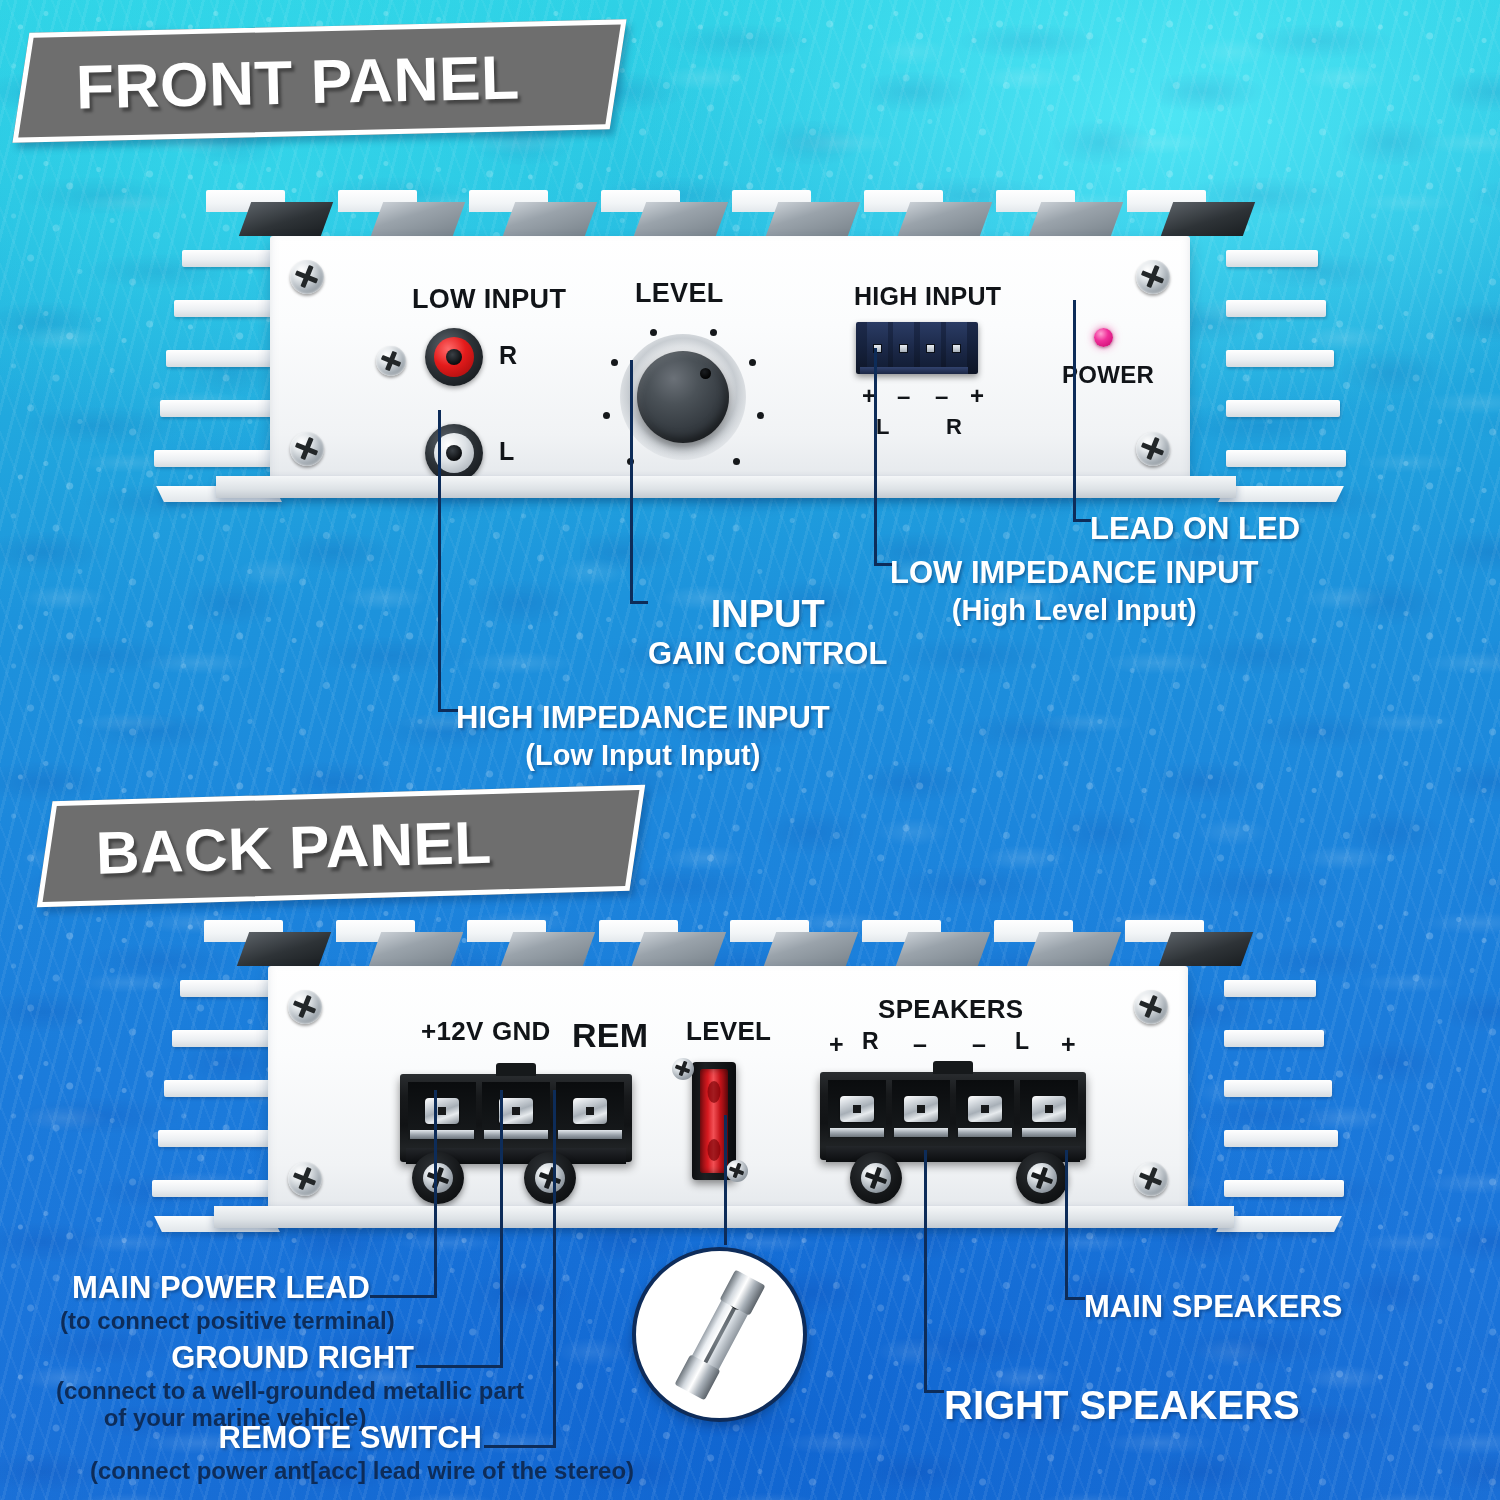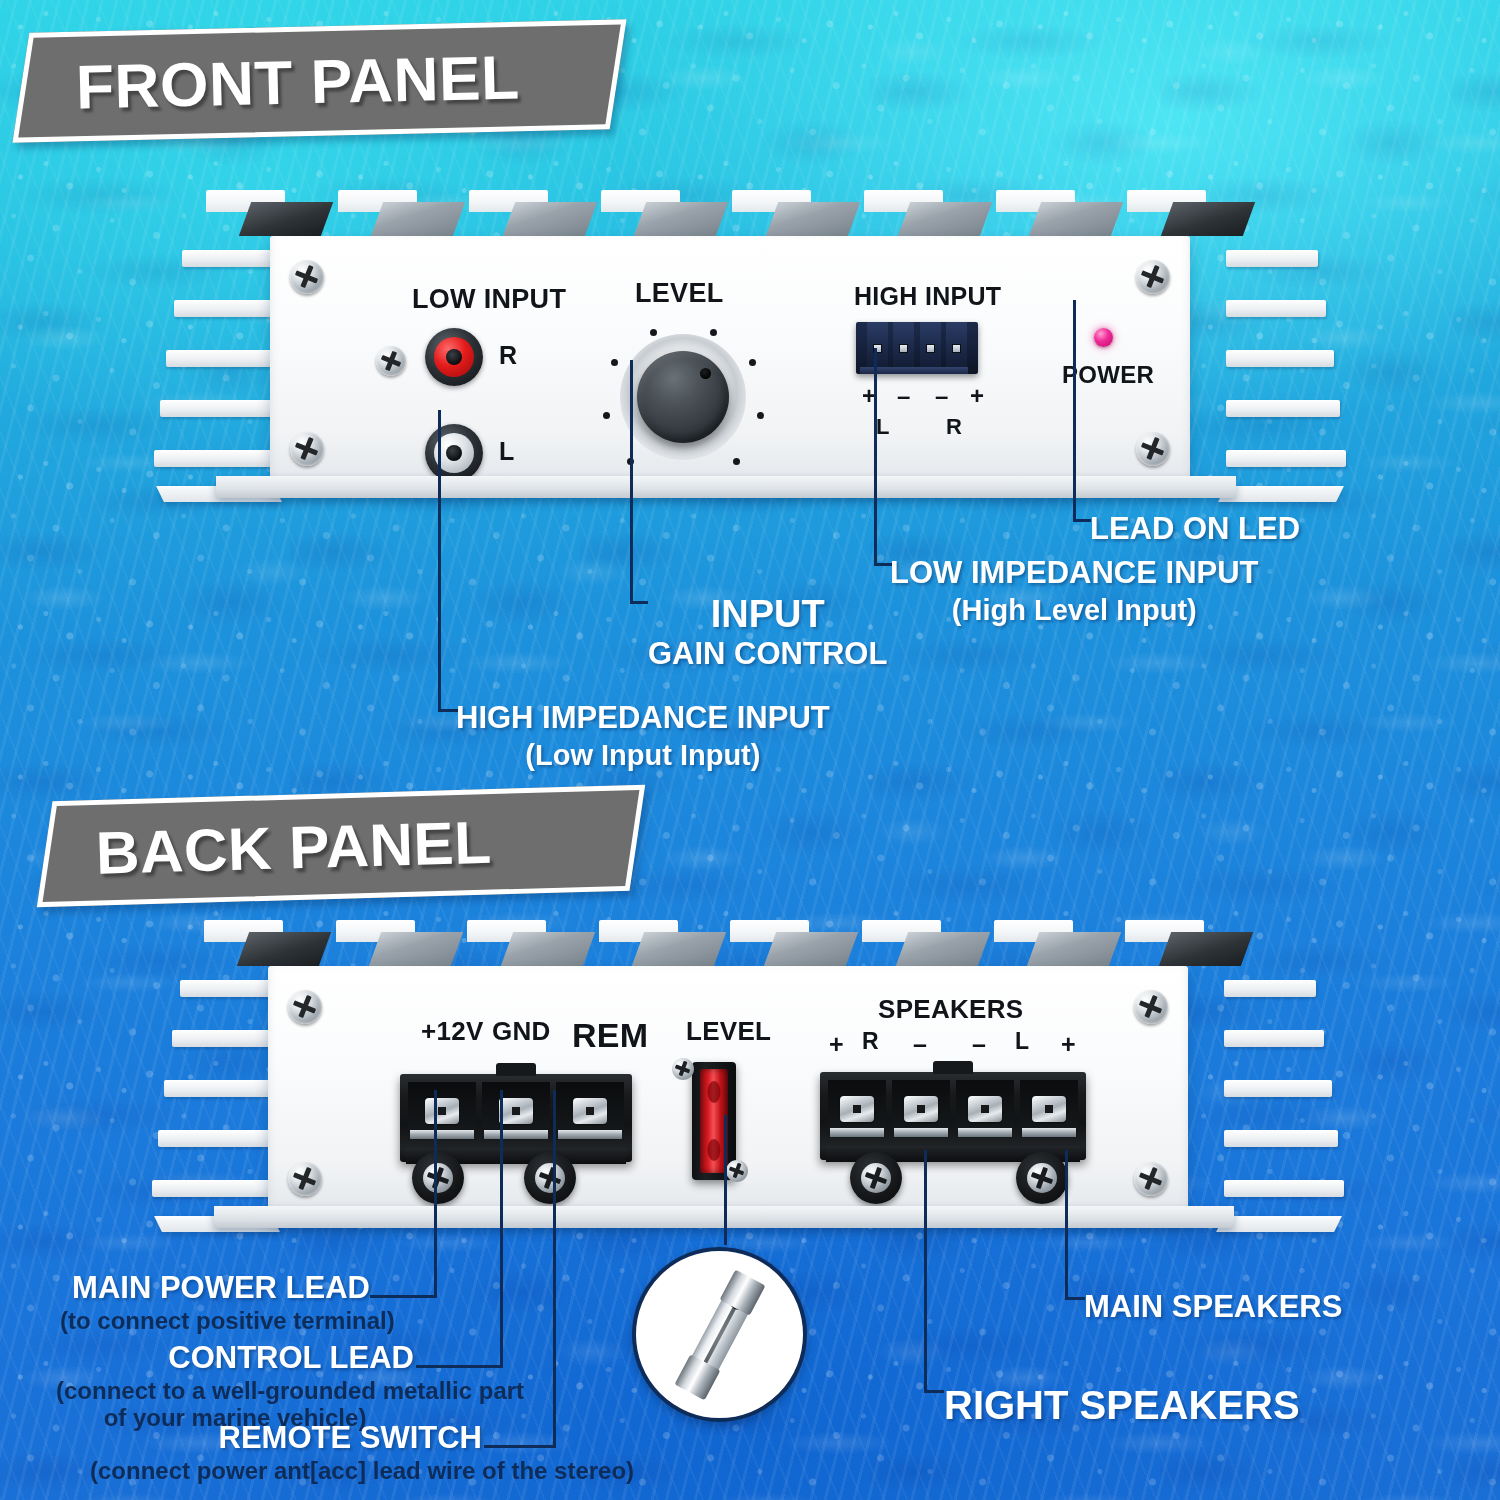--- a/index.html
+++ b/index.html
@@ -709,21 +709,21 @@
       <div class="cap bot"></div>
     </div>
   </div>
 
   <div class="callout dark-sub rgt" style="left:60px; top:1272px; width:310px;">
     <div class="main" style="font-size:31px;">MAIN POWER LEAD</div>
     <div class="sub" style="font-size:24px; margin-top:3px; text-align:center;">(to connect positive terminal)</div>
   </div>
 
   <div class="callout dark-sub rgt" style="left:56px; top:1342px; width:358px;">
-    <div class="main" style="font-size:31px;">CONTROL LEAD</div>
+    <div class="main" style="font-size:31px;">GROUND RIGHT</div>
     <div class="sub" style="font-size:24px; margin-top:3px; text-align:center;">(connect to a well-grounded metallic part</div>
     <div class="sub" style="font-size:24px; text-align:center;">of your marine vehicle)</div>
   </div>
 
   <div class="callout dark-sub rgt" style="left:90px; top:1422px; width:392px;">
     <div class="main" style="font-size:31px;">REMOTE SWITCH</div>
     <div class="sub" style="font-size:24px; margin-top:3px; text-align:center;">(connect power ant[acc] lead wire of the stereo)</div>
   </div>
 
   <div class="callout lft" style="left:1084px; top:1291px;">

